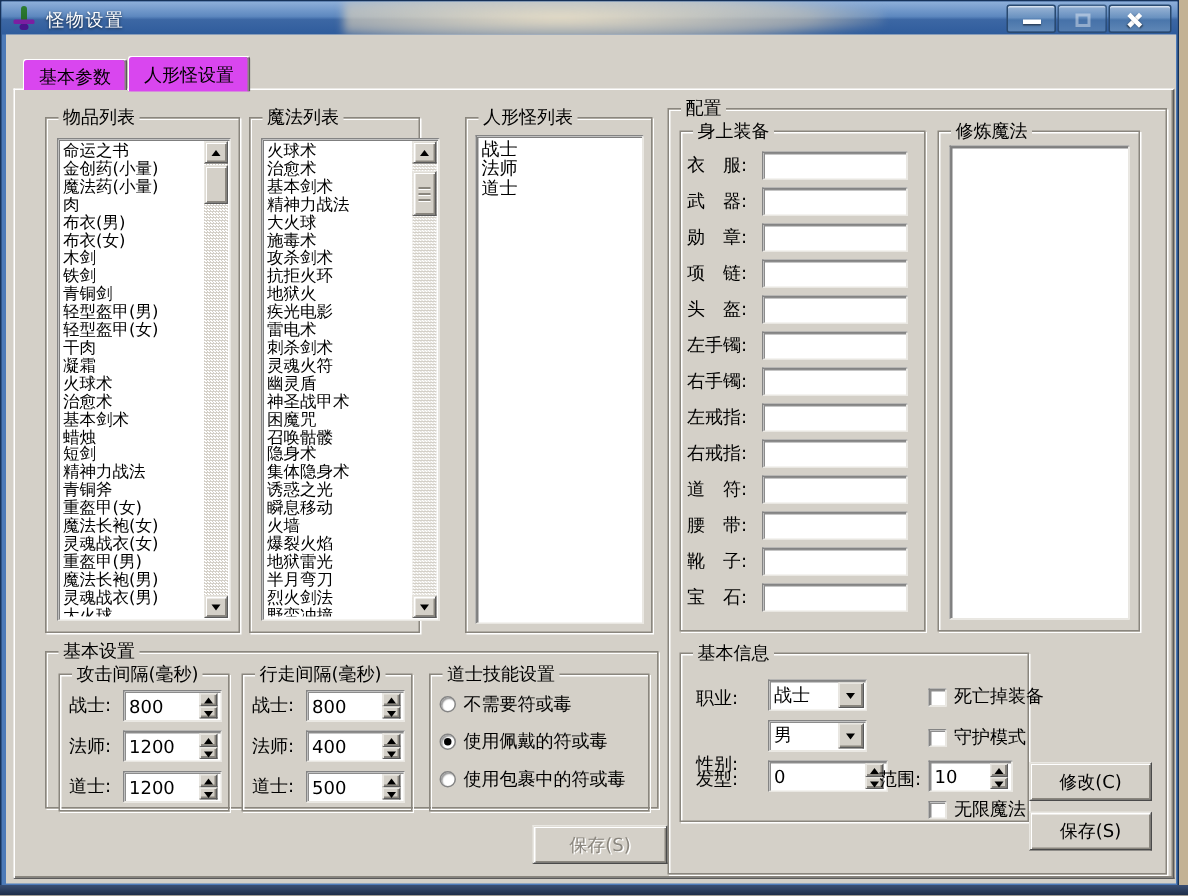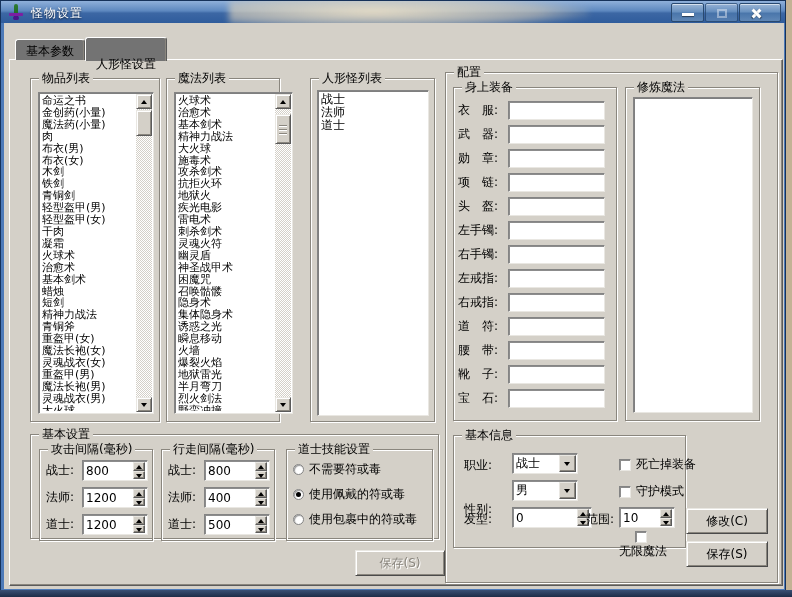--- a/index.html
+++ b/index.html
@@ -31,24 +31,24 @@
   .glyph-min { position:absolute; left:10px; bottom:5px; width:12px; height:3px; background:#fff; box-shadow:0 1px 1px rgba(0,0,0,.5); }
   .glyph-max { position:absolute; left:11px; top:5px; width:10px; height:9px; border:2px solid rgba(255,255,255,.55); }
   .cap-btn.max { opacity:.75; }
   .glyph-close-a,.glyph-close-b { position:absolute; left:15px; top:4px; width:3px; height:11px; background:#fff; box-shadow:0 1px 1px rgba(0,0,0,.5); }
   .glyph-close-a { transform:rotate(45deg); } .glyph-close-b { transform:rotate(-45deg); }
 
   .client { position:absolute; left:3px; top:22px; width:780px; height:566px; background:#d4d0c8; }
 
   
   .tabs { position:absolute; left:11px; top:14px; height:23px; display:flex; z-index:3; }
-  .tab { padding:3px 10px 0 10px; height:21px; margin-top:2px; background:#737373;
+  .tab { padding:3px 10px 0 10px; height:21px; margin-top:2px; background:#d946ef;
     border:1px solid; border-color:#fff #5a5a5a #d4d0c8 #fff; border-bottom:none;
     border-radius:3px 3px 0 0; box-shadow:inset -1px 0 0 #8a867e; }
-  .tab.active { height:24px; margin-top:0; padding-top:18px; z-index:4; position:relative; }
+  .tab.active { height:24px; margin-top:0; padding-top:4px; z-index:4; position:relative; }
 
   .page { position:absolute; left:5px; top:36px; width:774px; height:527px; background:#d4d0c8;
     border:1px solid; border-color:#fff #5a5a5a #5a5a5a #fff; box-shadow:inset -1px -1px 0 #8a867e; }
 
   
   .groupbox { position:absolute; border:1px solid #8a867e;
     box-shadow:1px 1px 0 #fff, inset 1px 1px 0 #fff; }
   .group-label { position:absolute; top:-8px; left:8px; background:#d4d0c8; padding:0 3px;
     font-size:12px; white-space:nowrap; line-height:14px; }
   .listbox { position:absolute; background:#fff; border:1px solid; border-color:#848484 #e9e7e2 #e9e7e2 #848484;
@@ -363,21 +363,21 @@
             <span class="spin-btns">
                 <span class="spin-btn">
                   <span class="tri-up"></span>
                 </span>
                 <span class="spin-btn">
                   <span class="tri-down"></span>
                 </span>
               </span>
           </span>
 
-          <div class="checkbox-row" style="left:132px; top:95px;flex-direction:column;">
+          <div class="checkbox-row" style="left:132px; top:95px;">
             <span class="checkbox"></span>
             <span class="lbl">无限魔法</span>
           </div>
         </div>
 
         <div class="btn" style="left:240px; top:435px; width:82px; height:26px; line-height:24px;">修改(C)</div>
         <div class="btn" style="left:240px; top:468px; width:82px; height:26px; line-height:24px;">保存(S)</div>
       </div>
 
       <div class="groupbox" style="left:20px; top:374px; width:409px; height:105px;">

